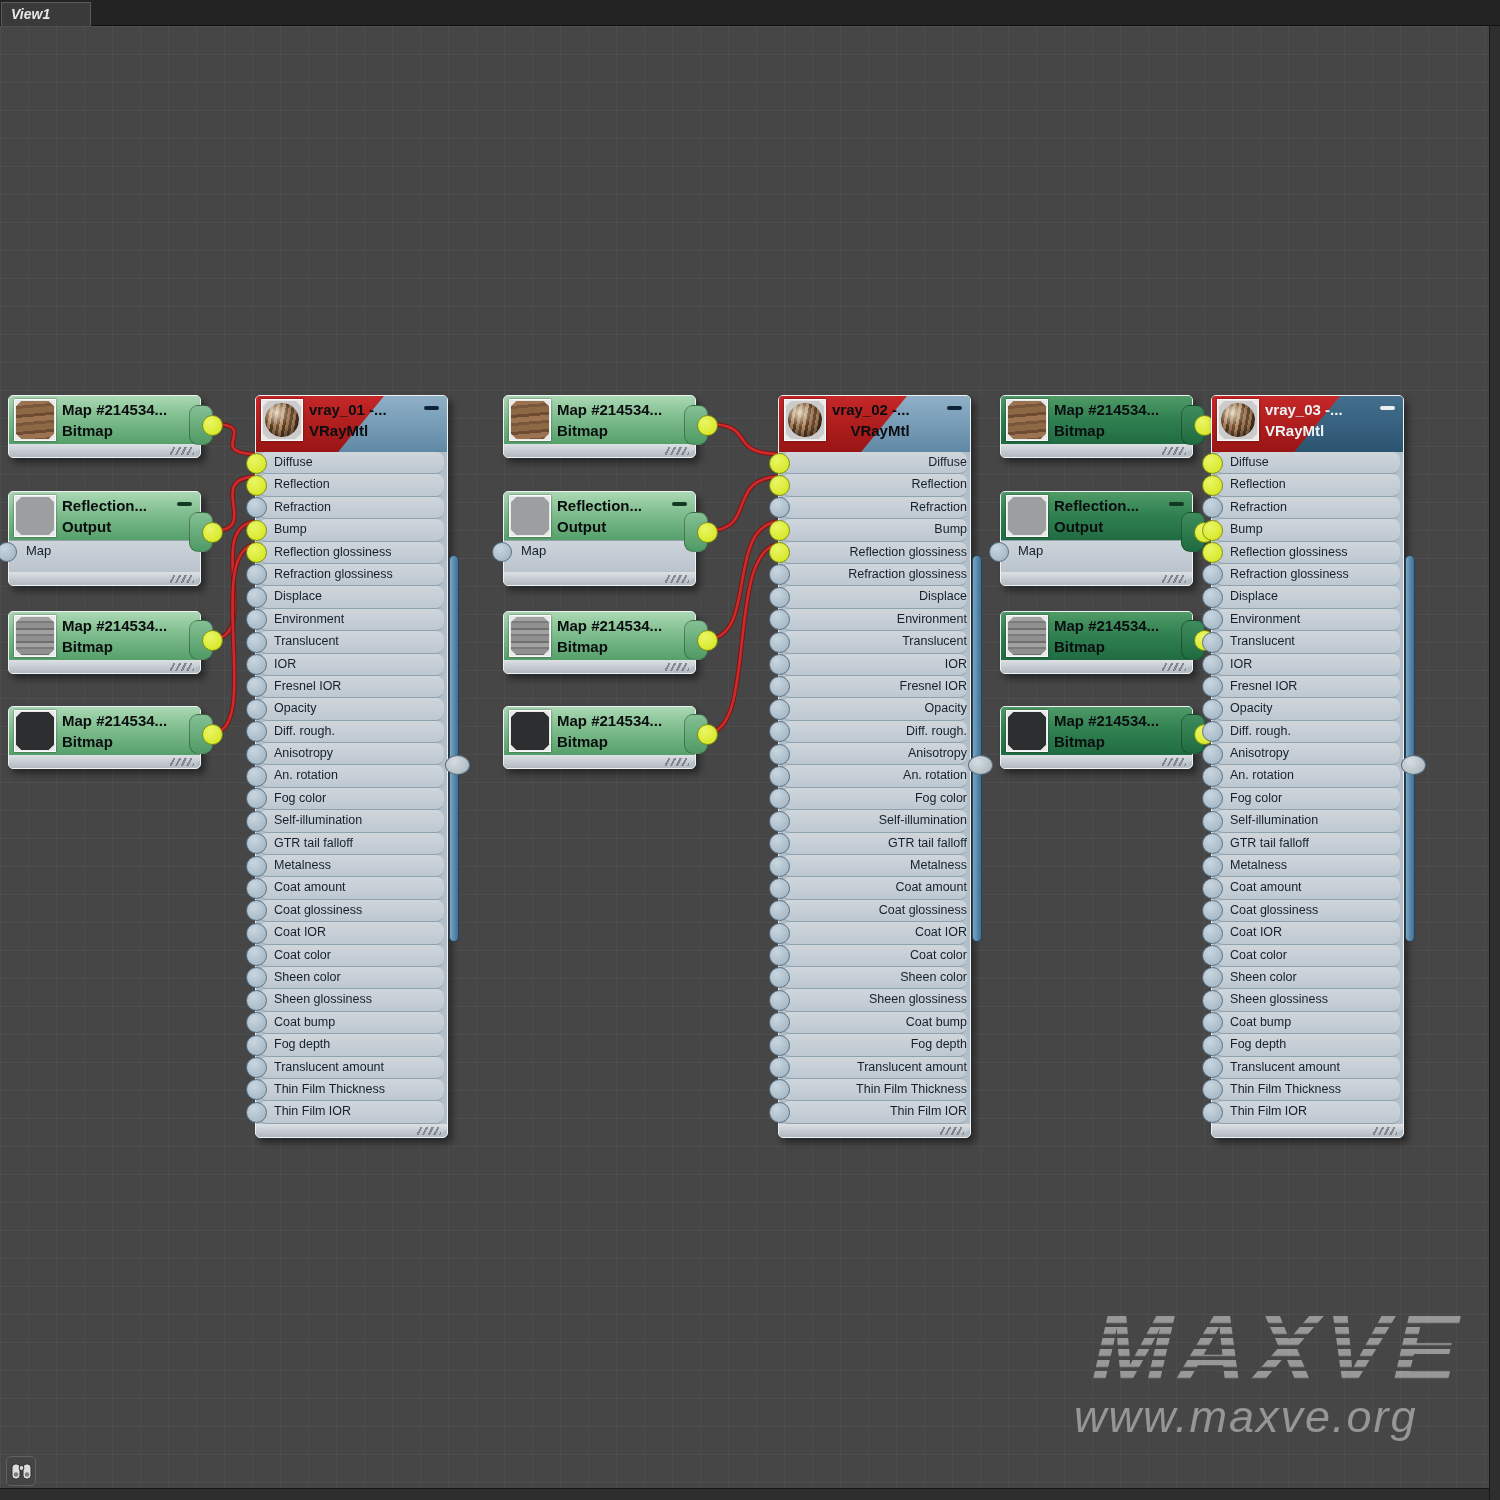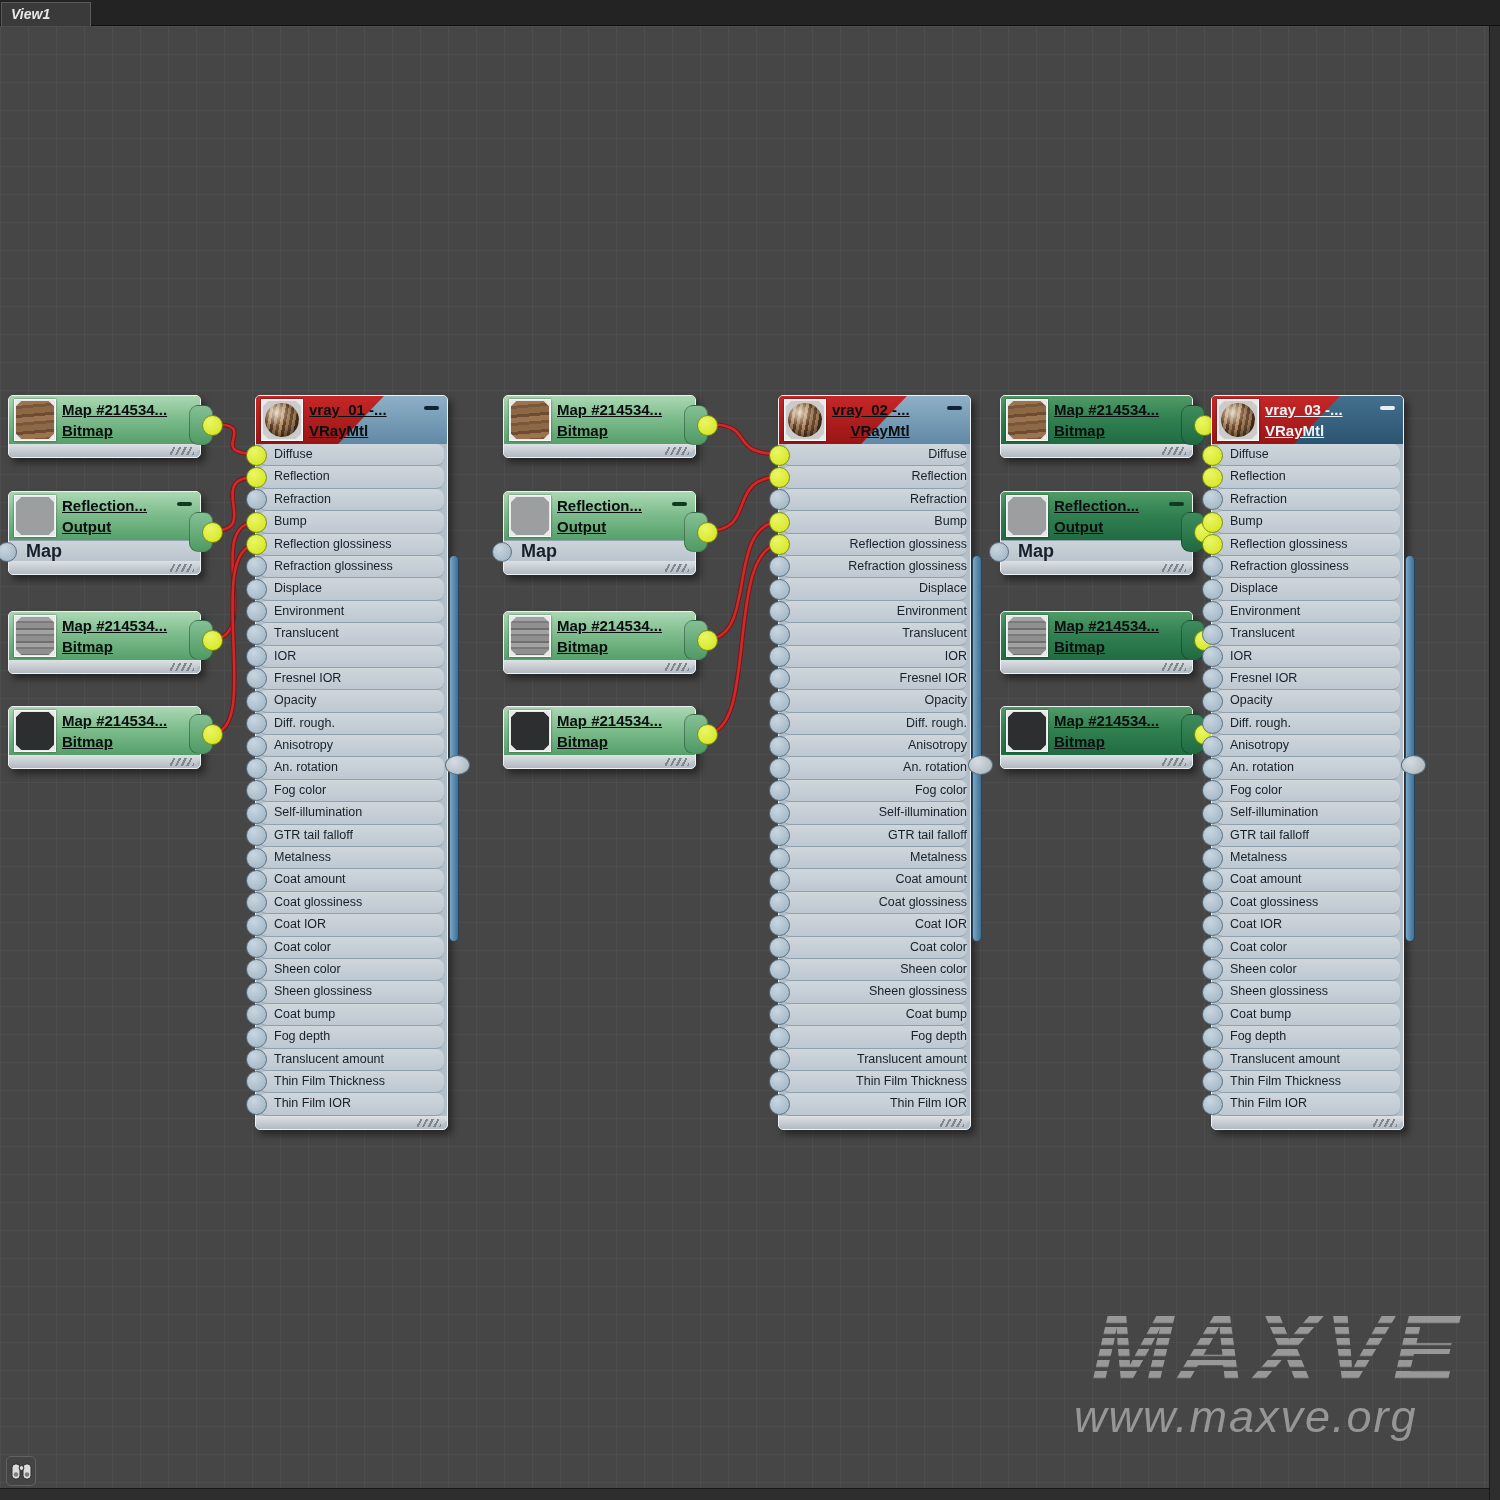--- a/index.html
+++ b/index.html
@@ -21,47 +21,47 @@
 #wires { position:absolute; left:0; top:0; width:1489px; height:1462px; z-index:1; pointer-events:none; }
 
 
 .node { position:absolute; width:193px; border:1px solid #eef2f5; border-radius:5px;
   box-shadow:4px 5px 7px rgba(0,0,0,.45); z-index:2; background:#b3bfc8; }
 
 .map-header { position:relative; height:48px; border-radius:4px 4px 0 0; }
 .g-light .map-header { background:linear-gradient(180deg,#abd8b3 0%,#7fbd8e 45%,#55a06a 100%); }
 .g-dark  .map-header { background:linear-gradient(180deg,#4f9b67 0%,#2f7f50 50%,#206c42 100%); }
 
-.vray-header { position:relative; height:48px; border-radius:4px 4px 0 0; }
+.vray-header { position:relative; height:56px; border-radius:4px 4px 0 0; }
 .g-light .vray-header { background:linear-gradient(180deg,#8fb0c7 0%,#6089a6 100%); }
 .g-dark  .vray-header { background:linear-gradient(180deg,#44708d 0%,#2b5471 100%); }
 .red-flag { position:absolute; inset:0; background:linear-gradient(180deg,#c62727 0%,#991515 100%);
   clip-path:polygon(0 0,67% 0,43% 100%,0 100%); border-radius:4px 0 0 0; z-index:1; }
 
 .node-title { position:absolute; left:53px; top:3px; z-index:3; font-weight:bold; font-size:15px; line-height:21px; color:#0b0e10; white-space:nowrap; }
-.node-title span { display:block;text-decoration:underline; }
+.node-title span { display:block; }
 .g-dark .vray-header .node-title { color:#edf2f5; }
 
 .thumb { position:absolute; left:5px; top:3px; width:42px; height:42px; background:#e9e9e9; border:1px solid #fbfbfb; box-shadow:0 0 2px rgba(0,0,0,.55); z-index:3; }
 .ti { position:absolute; inset:1px; clip-path:polygon(14% 0,86% 0,100% 14%,100% 86%,86% 100%,14% 100%,0 86%,0 14%); }
 .ti-wood    { background:repeating-linear-gradient(175deg,#9b7350 0 5px,#7a573a 5px 8px,#8c6845 8px 14px,#6e4c31 14px 17px); }
 .ti-plain   { background:#9c9ea0; }
 .ti-stripes { background:repeating-linear-gradient(180deg,#a2a2a2 0 4px,#7b7b7b 4px 6px,#909090 6px 11px,#6f6f6f 11px 13px); }
 .ti-dark    { background:#2c2e2f; }
 .ti-sphere  { background:#cbcbcb; }
 .ti-sphere::after { content:''; position:absolute; inset:2px; border-radius:50%;
   background:radial-gradient(circle at 33% 28%, rgba(250,240,220,.85) 0%, rgba(250,240,220,0) 42%),
              repeating-linear-gradient(100deg,#a07c58 0 3px,#6f4e33 3px 6px,#b68e64 6px 9px,#5f3f28 9px 12px);
   box-shadow:inset -3px -4px 6px rgba(0,0,0,.45); }
 
 .collapse-btn { position:absolute; right:8px; top:10px; width:15px; height:4px; border-radius:2px; background:#0f2436; z-index:4; }
 .map-header .collapse-btn { background:#123921; }
 .g-dark .vray-header .collapse-btn { background:#e8eef2; }
 
-.map-row { position:relative; height:21px; background:linear-gradient(180deg,#ccd4da,#bac4cd); border-top:1px solid #93a2ae; font-size:18px; color:#16202a; line-height:20px; padding-left:17px;font-weight:bold; }
+.map-row { position:relative; height:32px; background:linear-gradient(180deg,#ccd4da,#bac4cd); border-top:1px solid #93a2ae; font-size:13px; color:#16202a; line-height:20px; padding-left:17px; }
 
 .map-footer { position:relative; height:13px; background:linear-gradient(180deg,#dde1e5,#b2b9c0); border-radius:0 0 4px 4px; clip-path:polygon(0 0,100% 0,100% 40%,calc(100% - 9px) 100%,0 100%); }
 .grip { position:absolute; right:6px; bottom:2px; width:24px; height:8px; background:repeating-linear-gradient(118deg,transparent 0 3px,#80868d 3px 5px); }
 
 .rows { position:relative; padding:0 3px; }
 .slot-row { position:relative; height:22.4px; background:linear-gradient(180deg,#cfd6dc 0%,#bec8d1 100%);
   border-bottom:1px solid #8ea1af; border-radius:8px; font-size:12.5px; line-height:21px; color:#16202a; padding-left:15px; white-space:nowrap; }
 
 .socket { position:absolute; width:21px; height:21px; border-radius:50%; border:1px solid #5a7082;
   background:radial-gradient(circle at 36% 30%,#c8d6e0,#9db1c0); z-index:4; }

